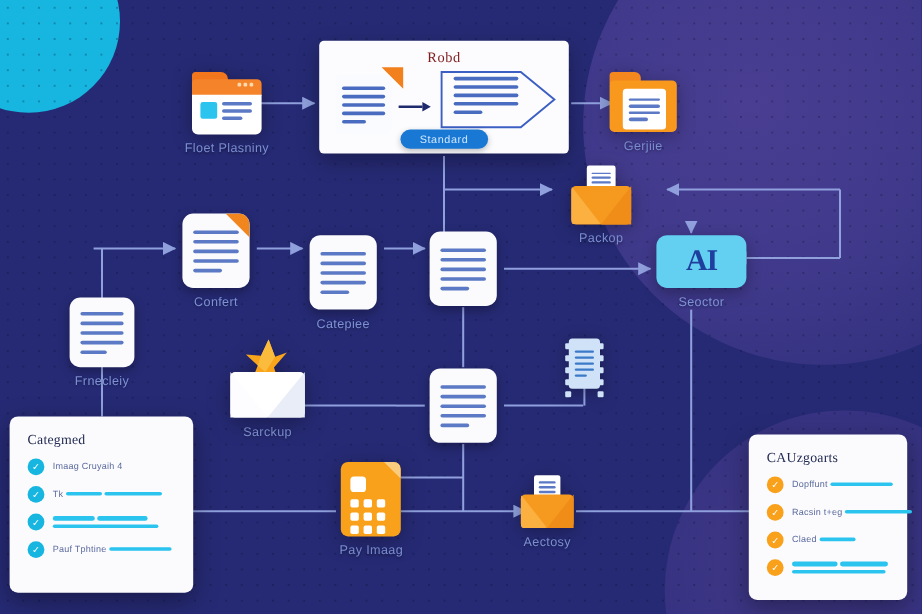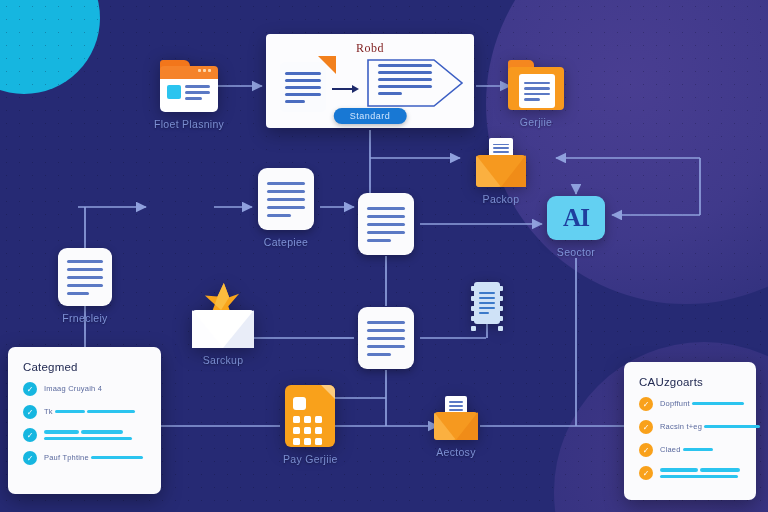--- a/index.html
+++ b/index.html
@@ -134,21 +134,21 @@
   .ticket .body{position:absolute;left:3px;top:0;width:26px;height:42px;background:#cfe2f7;border-radius:3px;
     display:flex;flex-direction:column;justify-content:center;gap:3px;padding:0 5px;box-sizing:border-box;}
   .ticket .body i{display:block;height:2px;background:#3b79c9;border-radius:1px;}
   .ticket .body i.s{width:62%}
   .ticket .notchL,.ticket .notchR{position:absolute;top:4px;display:flex;flex-direction:column;gap:5px;}
   .ticket .notchL{left:0}.ticket .notchR{right:0}
   .ticket .notchL i,.ticket .notchR i{display:block;width:5px;height:5px;background:#cfe2f7;border-radius:1px;}
 
   
   .ai-box{
-    width:58px;height:44px;background:#63d0f2;border-radius:9px;
+    width:75px;height:44px;background:#63d0f2;border-radius:9px;
     display:flex;align-items:center;justify-content:center;
     box-shadow:0 4px 12px rgba(0,0,0,.3);
   }
   .ai-text{
     font-family:"Liberation Serif", serif;font-size:25px;color:#1f3f9e;font-weight:700;letter-spacing:-1px;
   }
 
   
   .proc-card{
     position:absolute;left:266px;top:34px;width:208px;height:94px;background:#fcfcfe;
@@ -180,21 +180,21 @@
 
   
   .panel{
     position:absolute;background:#fbfbfd;border-radius:7px;box-shadow:0 6px 20px rgba(0,0,0,.35);
     padding:14px 15px;box-sizing:border-box;
   }
   .panel-left{left:8px;top:347px;width:153px;height:147px;}
   .panel-right{right:12px;top:362px;width:132px;height:138px;}
   .panel-title{
     font-size:11.5px;color:#222a52;letter-spacing:.2px;margin-bottom:9px;
-    font-family:Liberation Sans, sans-serif;
+    font-family:Liberation Serif, serif;
   }
   .panel-row{display:flex;align-items:flex-start;gap:7px;margin-bottom:9px;}
   .bullet{
     width:14px;height:14px;border-radius:50%;flex:0 0 14px;display:flex;align-items:center;justify-content:center;
     font-size:8px;color:#fff;
   }
   .bullet.cyan{background:#16b6e0;}
   .bullet.orange{background:#f9a11b;}
   .row-lines{display:flex;flex-direction:column;gap:3px;padding-top:2px;flex:1;}
   .row-lines .bar{height:3.5px;border-radius:2px;background:#2bc4ef;}
@@ -358,22 +358,33 @@
           <i></i>
           <i class="s"></i>
         </div>
       <div class="back"></div>
         <div class="flapL"></div>
         <div class="flapR"></div>
     </div>
     <div class="node-label">Packop</div>
   </div>
 
-
-  <div class="node" style="left:258px;top:168px;">
+  <div class="node" style="left:152px;top:178px;">
+    <div class="doc">
+      <div class="fold"></div>
+      <div class="ln l1"></div>
+        <div class="ln l2"></div>
+        <div class="ln l3"></div>
+        <div class="ln l4"></div>
+        <div class="ln l5"></div>
+    </div>
+    <div class="node-label">Confert</div>
+  </div>
+
+  <div class="node" style="left:258px;top:196px;">
     <div class="doc">
       <div class="ln l1"></div>
         <div class="ln l2"></div>
         <div class="ln l3"></div>
         <div class="ln l4"></div>
         <div class="ln l5"></div>
     </div>
     <div class="node-label">Catepiee</div>
   </div>
 
@@ -456,21 +467,21 @@
           <i></i>
           <i></i>
           <i></i>
           <i></i>
           <i></i>
           <i></i>
           <i></i>
           <i></i>
         </div>
     </div>
-    <div class="node-label">Pay Gerjiie</div>
+    <div class="node-label">Pay Imaag</div>
   </div>
 
   <div class="node" style="left:434px;top:404px;">
     <div class="env-o" style="width:44px;height:36px;">
       <div class="sheet" style="left:11px;top:-8px;width:22px;height:24px;">
           <i></i>
           <i></i>
           <i></i>
           <i class="s"></i>
         </div>

